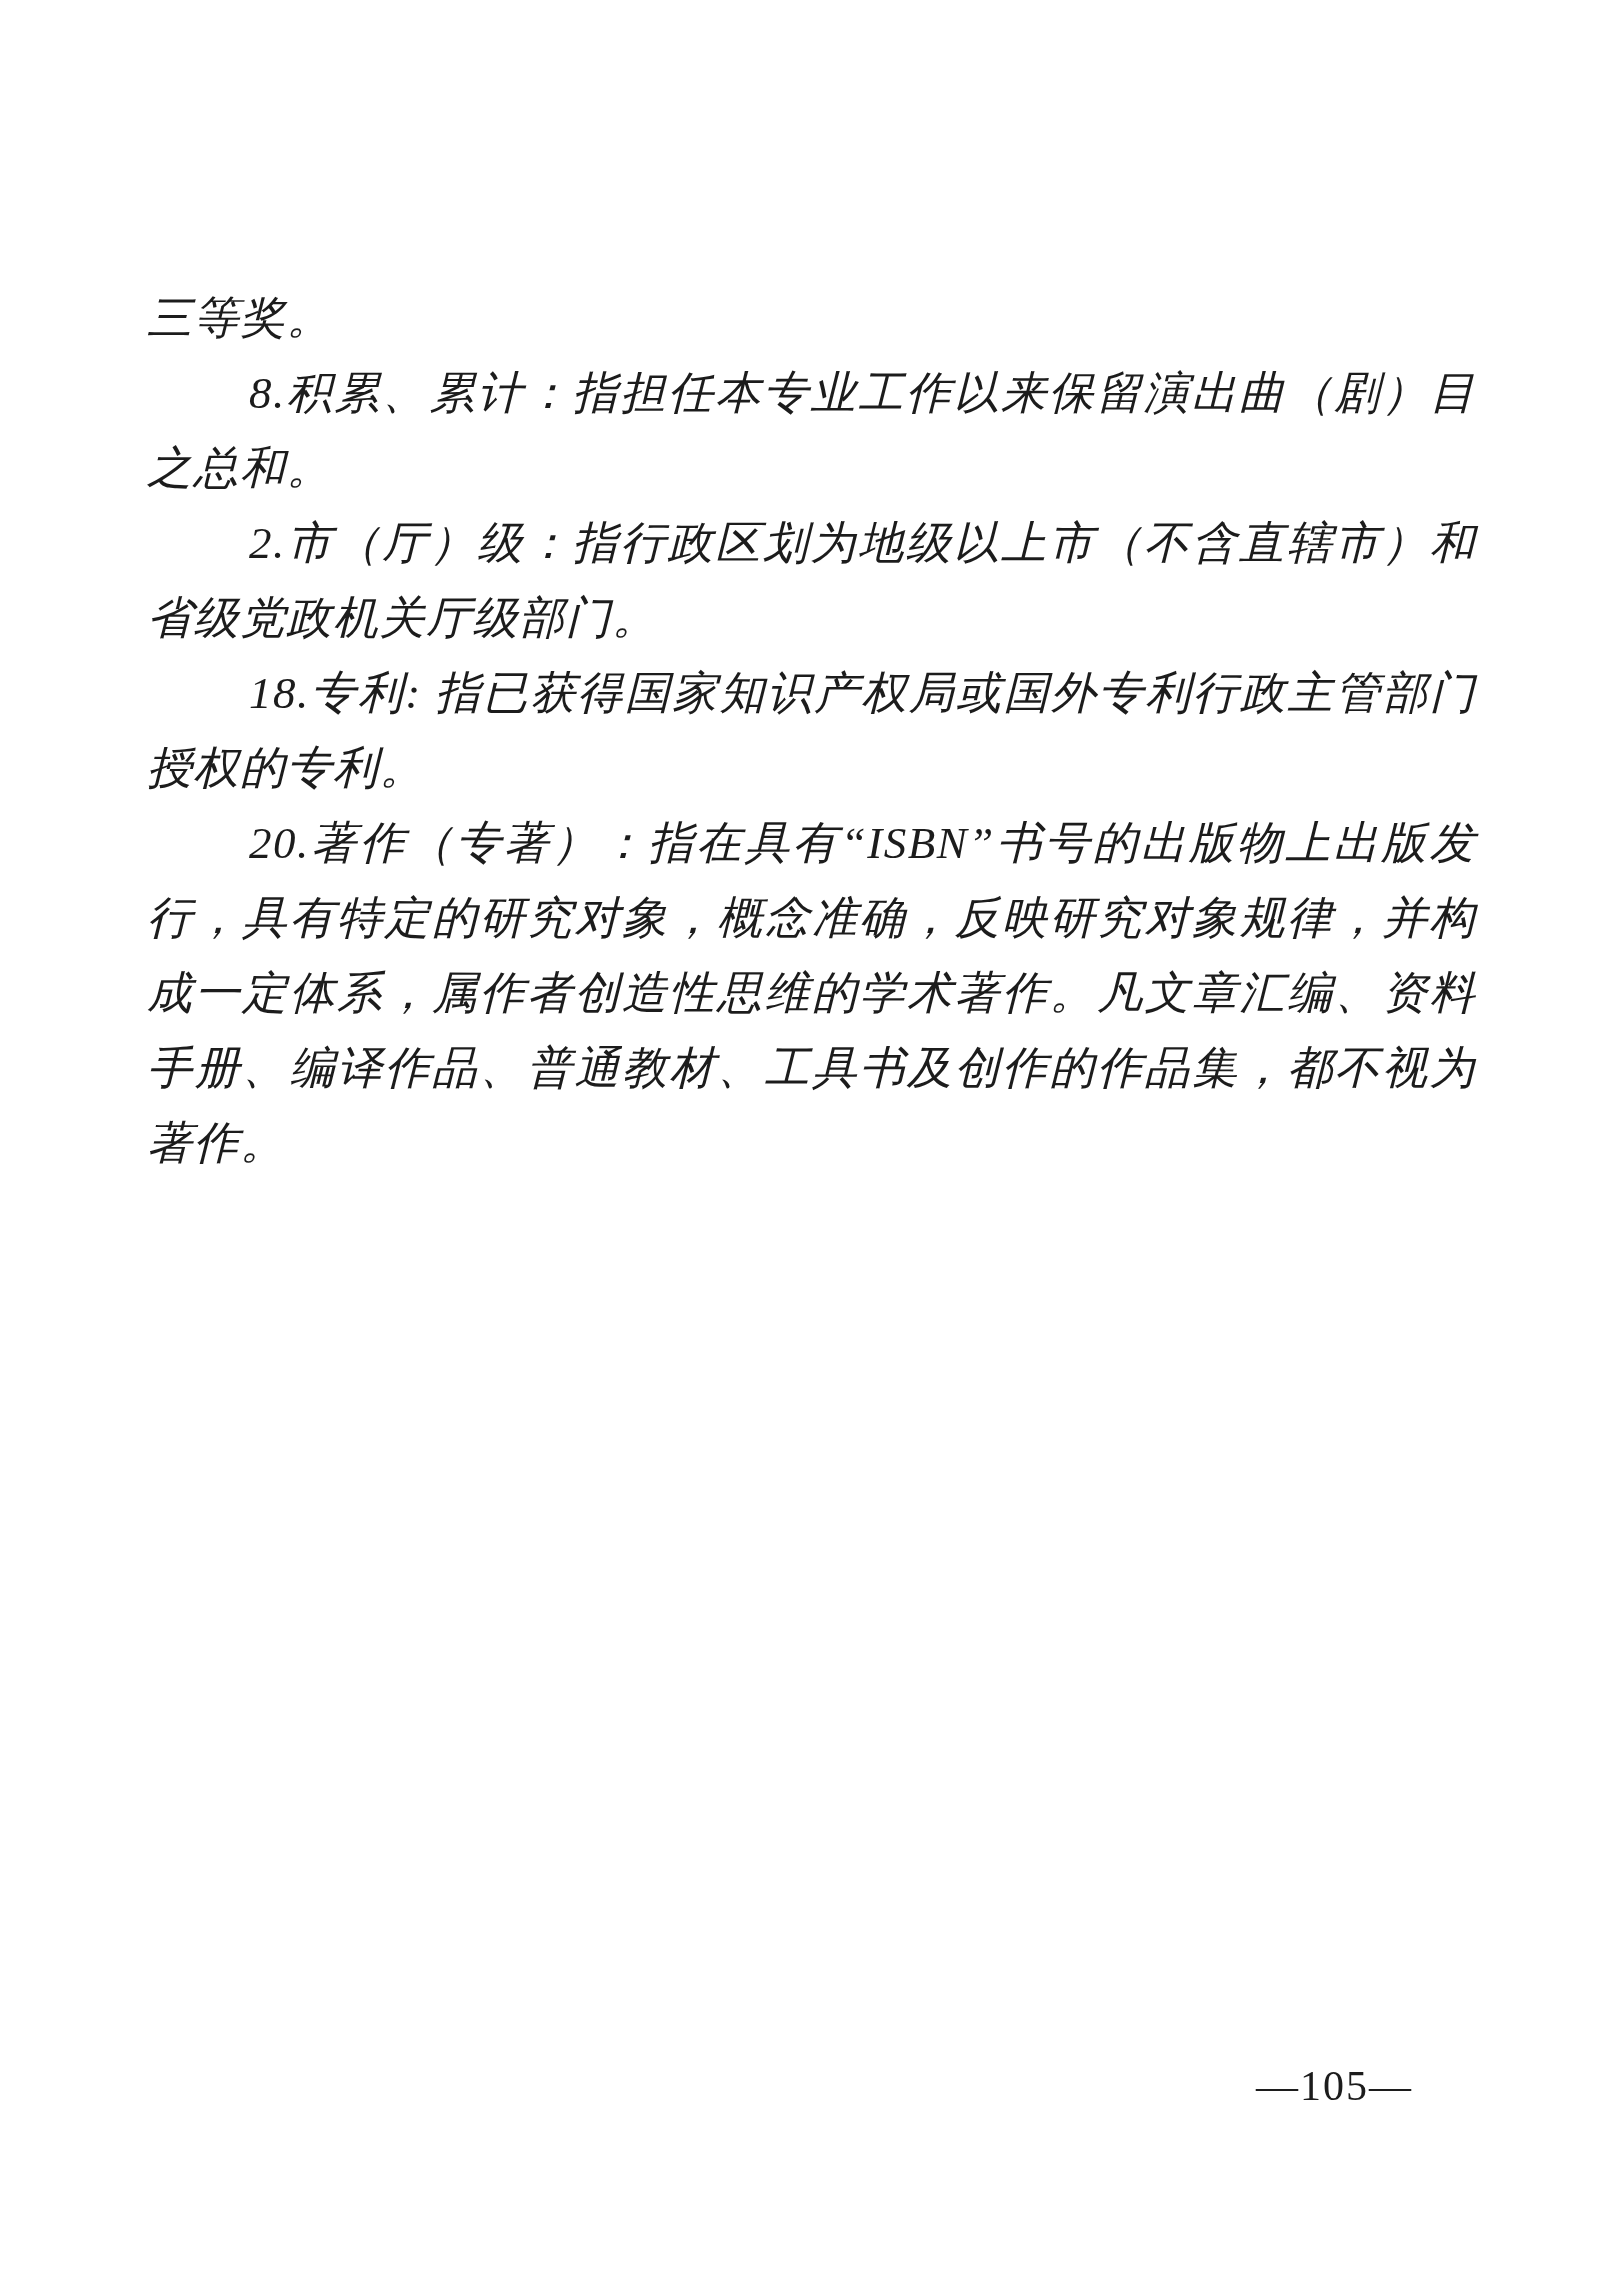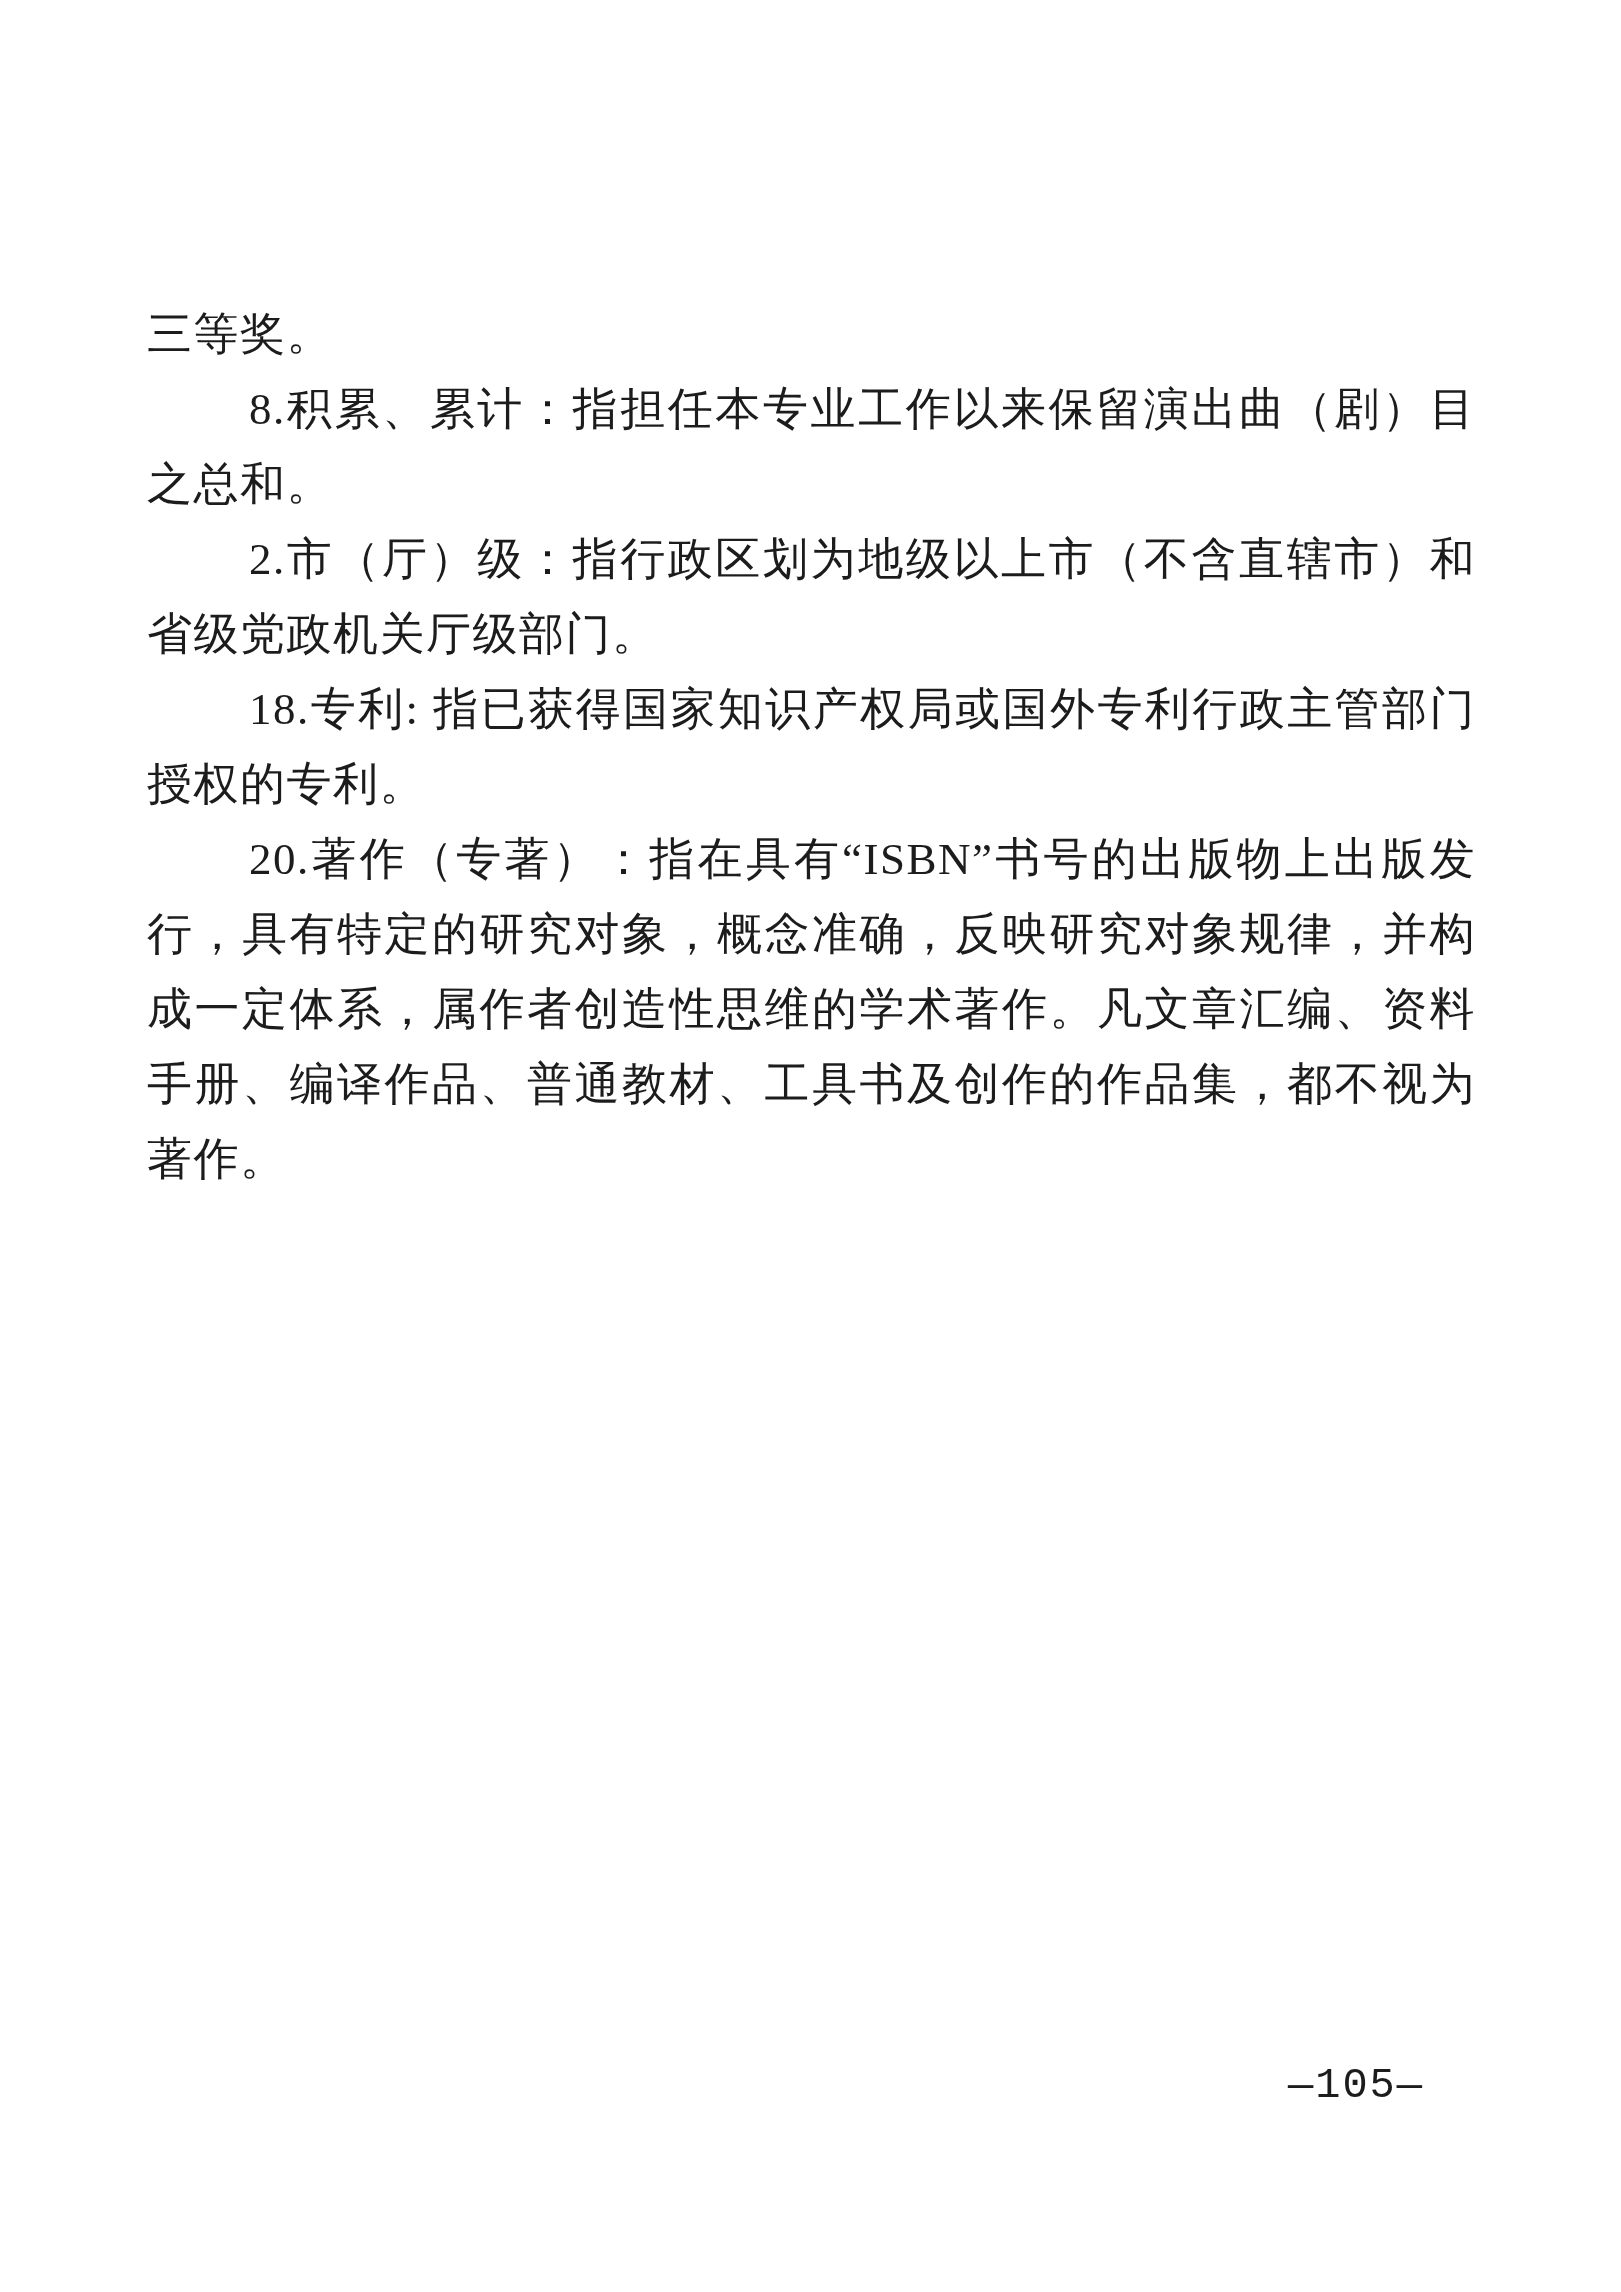--- a/index.html
+++ b/index.html
@@ -16,44 +16,44 @@
     width: 1621px;
     height: 2293px;
     background: var(--paper-color, #ffffff);
     overflow: hidden;
     font-family: "Liberation Serif", "DejaVu Serif", serif;
     color: var(--text-color, #1c1c1c);
   }
   .text-block {
     position: absolute;
     left: 147px;
-    top: 297px;
+    top: 281px;
     width: 1329px;
+    font-style: italic;
   }
   p.line {
     margin: 0;
     padding: 0;
     font-size: 45px;
     line-height: 75px;
     letter-spacing: 1.5px;
     text-align: justify;
     text-justify: inter-character;
     word-break: normal;
   }
   p.indent {
     text-indent: 102px;
   }
   .page-number {
     position: absolute;
     top: 2062px;
-    right: 197px;
+    right: 208px;
     font-size: 42px;
     letter-spacing: 2px;
     color: var(--text-color, #1c1c1c);
-    font-family: Liberation Mono, monospace;
   }
 </style>
 </head>
 <body style="--paper-color: #ffffff; --text-color: #1c1c1c;">
 
 <div class="page">
   <div class="text-block">
     <p class="line continuation">三等奖。</p>
     <p class="line indent">8.积累、累计：指担任本专业工作以来保留演出曲（剧）目之总和。</p>
     <p class="line indent">2.市（厅）级：指行政区划为地级以上市（不含直辖市）和省级党政机关厅级部门。</p>

